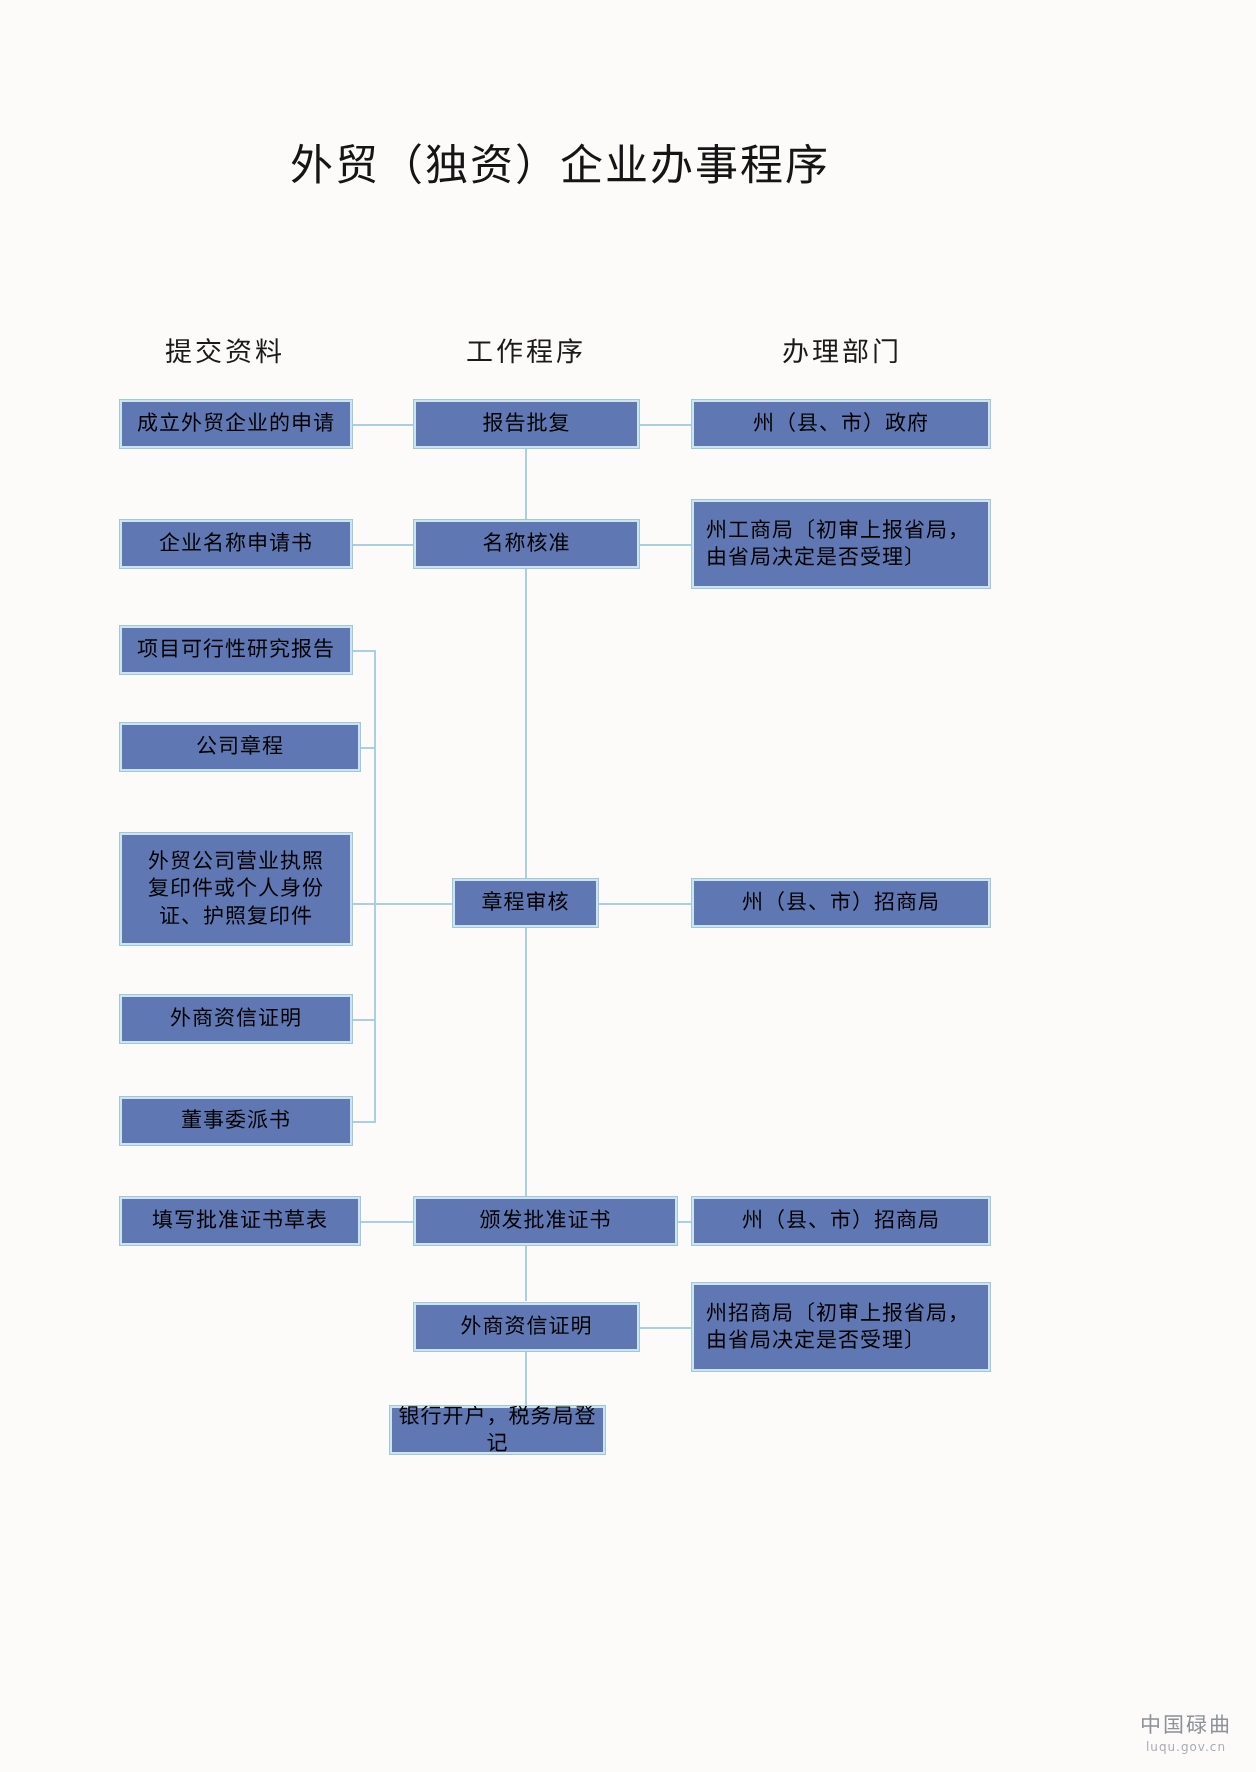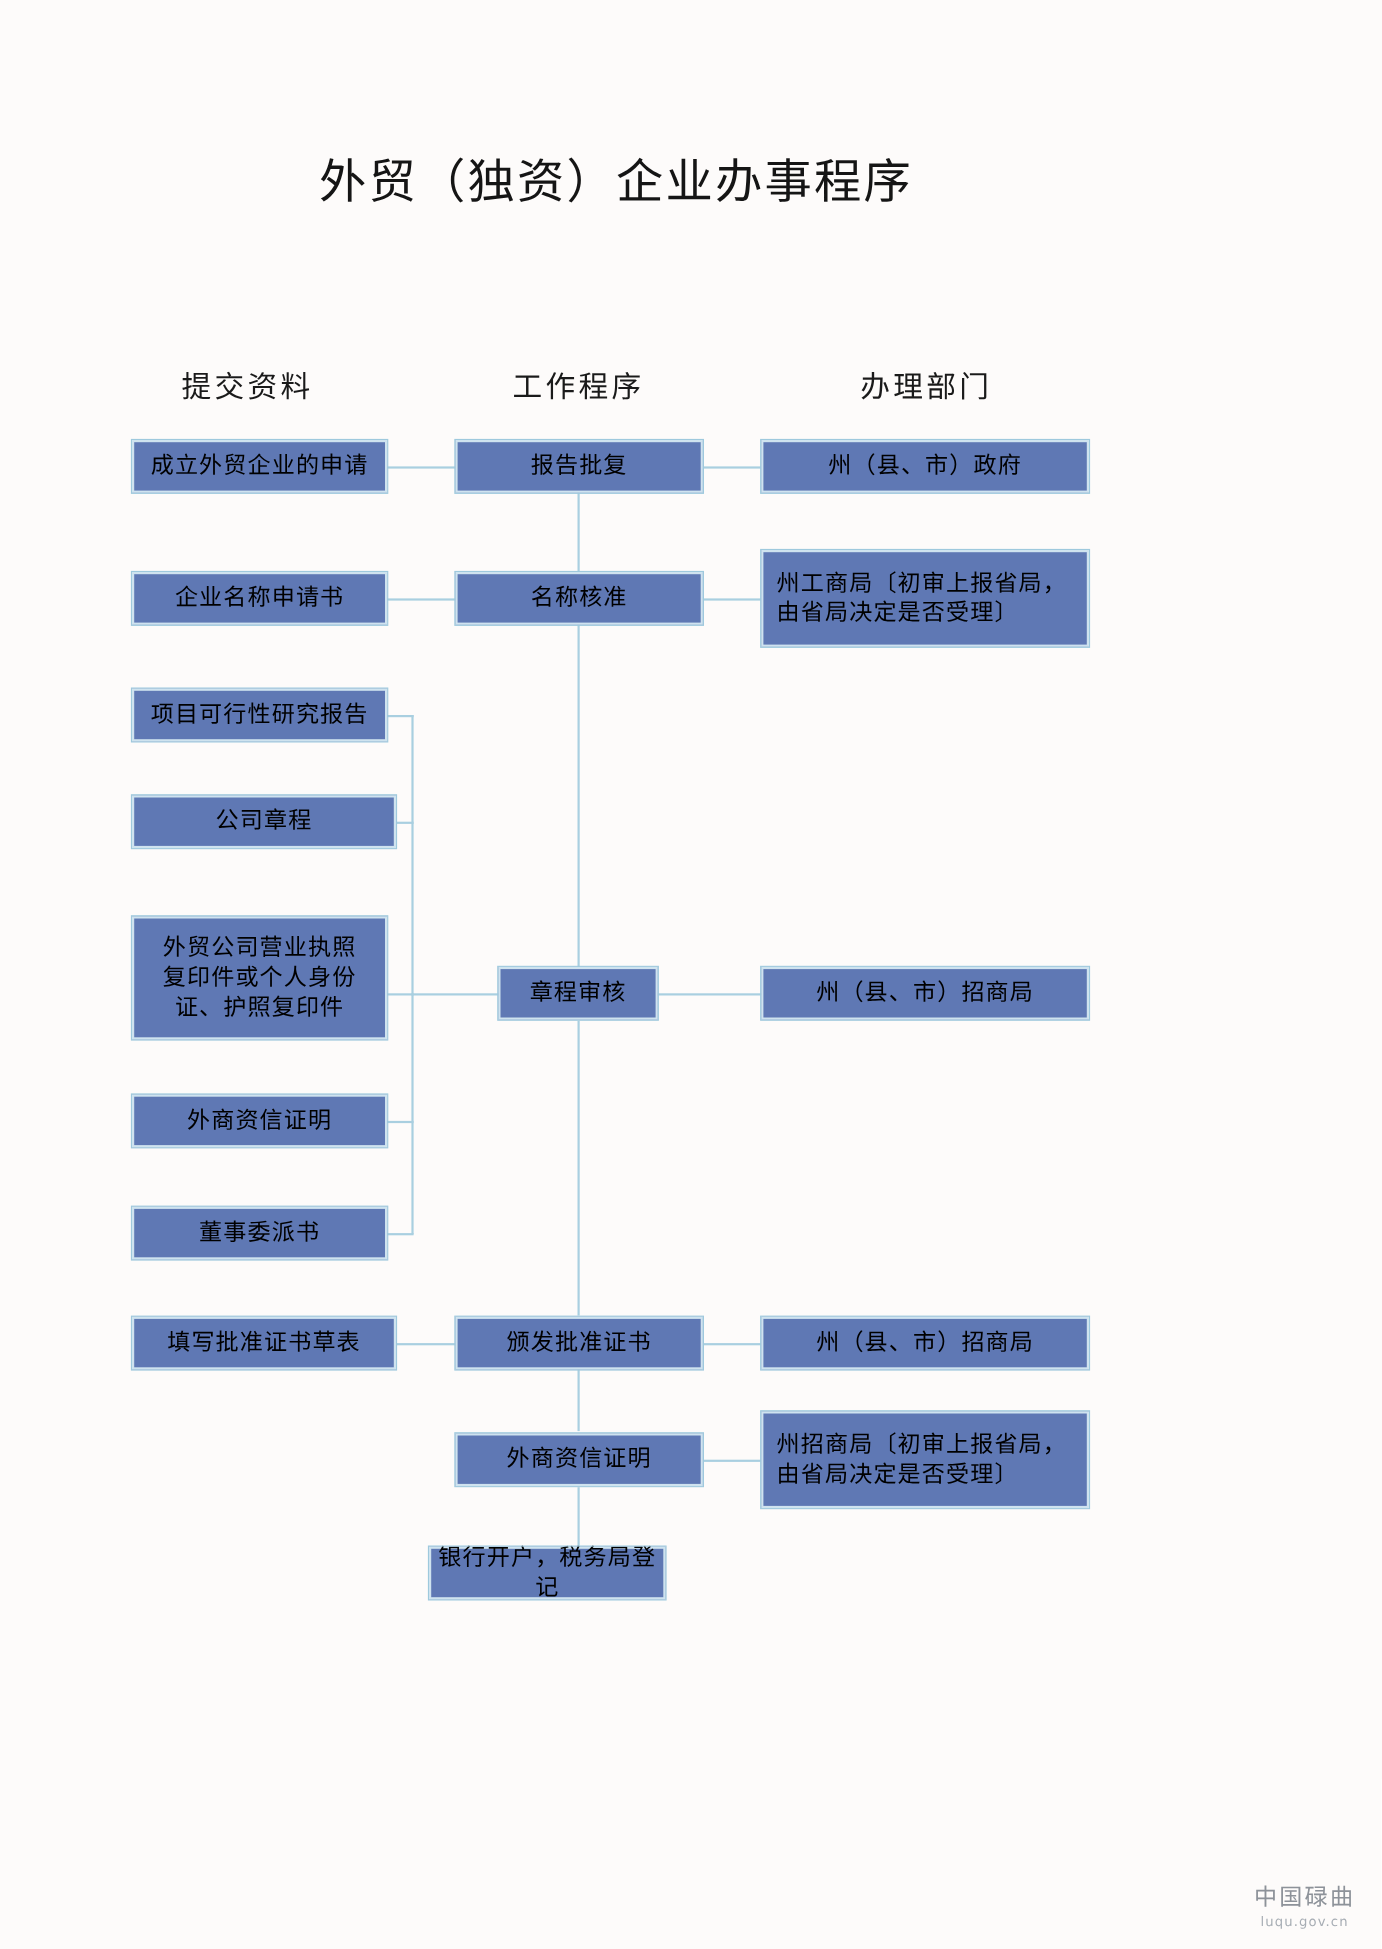--- a/index.html
+++ b/index.html
@@ -176,21 +176,21 @@
   </div>
 
   <div class="node" style="left:414px; top:520px; width:225px; height:48px;">
     <span class="txt">名称核准</span>
   </div>
 
   <div class="node" style="left:453px; top:879px; width:145px; height:48px;">
     <span class="txt">章程审核</span>
   </div>
 
-  <div class="node" style="left:414px; top:1197px; width:225px; height:48px;">
+  <div class="node" style="left:414px; top:1197px; width:263px; height:48px;">
     <span class="txt">颁发批准证书</span>
   </div>
 
   <div class="node" style="left:414px; top:1303px; width:225px; height:48px;">
     <span class="txt">外商资信证明</span>
   </div>
 
   <div class="node" style="left:390px; top:1406px; width:215px; height:48px;">
     <span class="txt">银行开户，税务局登记</span>
   </div>

